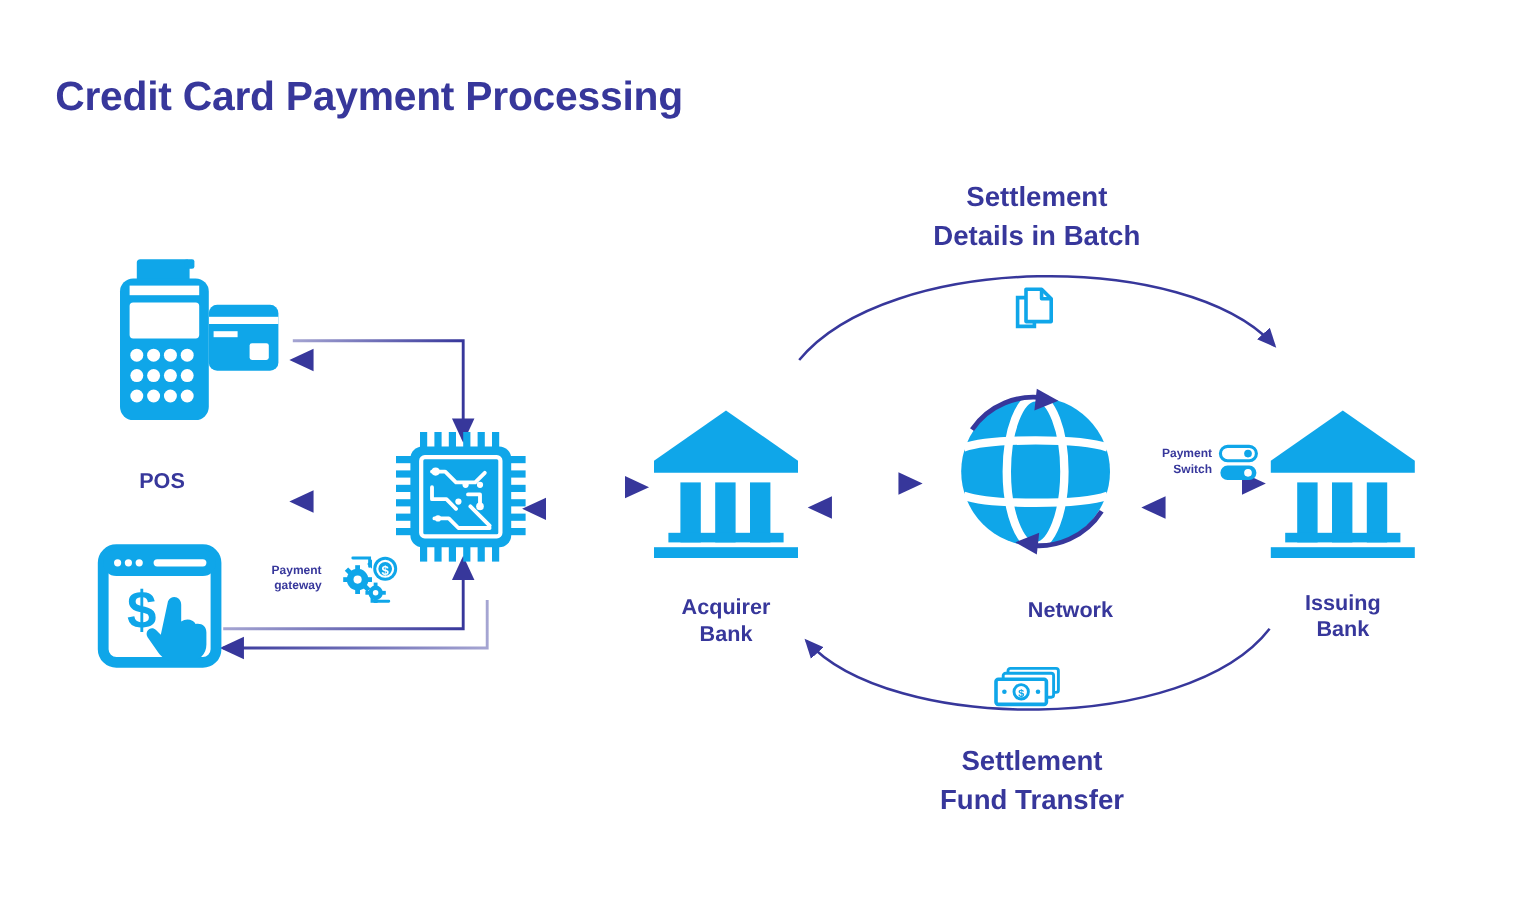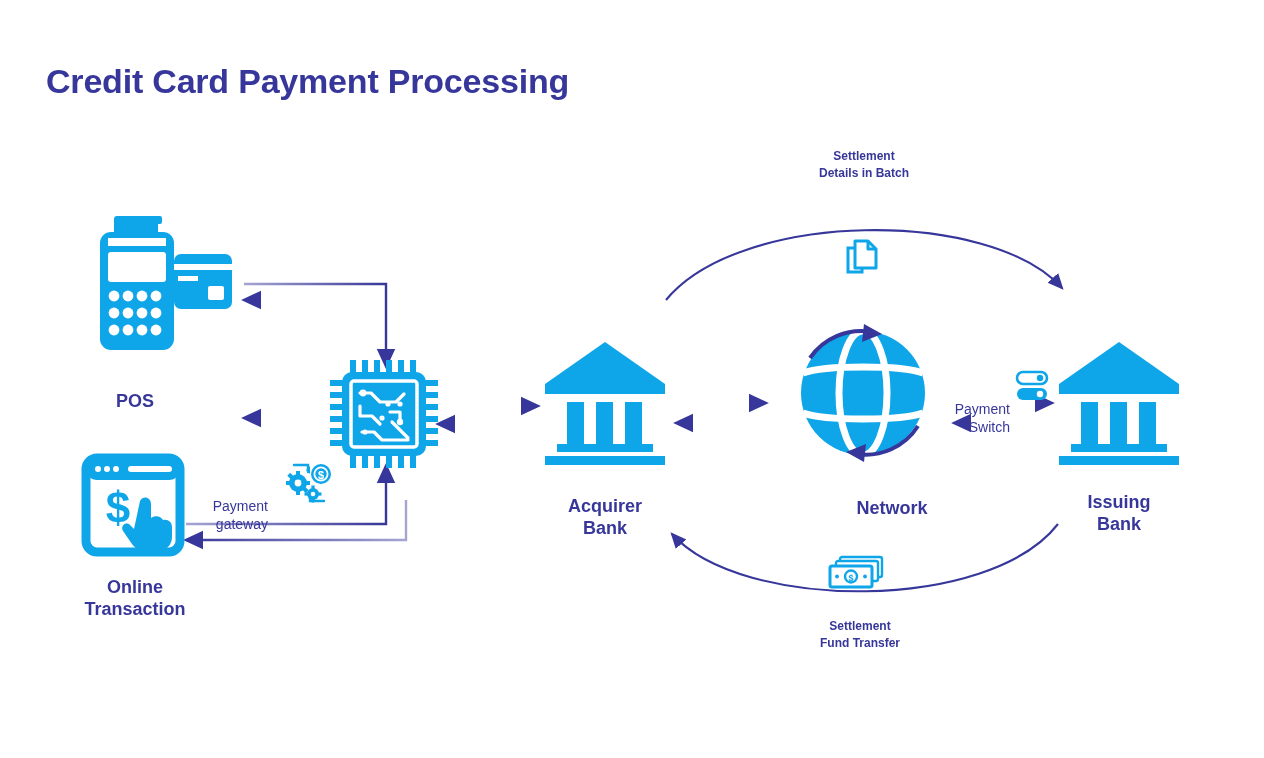--- a/index.html
+++ b/index.html
@@ -15,26 +15,26 @@
     font-size:34px;font-weight:bold;color:#37379b;letter-spacing:-0.2px;
   }
 
   .node-label{
     position:absolute;text-align:center;color:#37379b;
     font-weight:bold;font-size:18px;line-height:1.22;
   }
 
   .arc-label{
     position:absolute;text-align:center;color:#37379b;
-    font-weight:bold;font-size:12px;line-height:1.4;
+    font-weight:bold;font-size:23px;line-height:1.4;
   }
 
   .mini-label{
     position:absolute;text-align:right;color:#37379b;
-    font-weight:normal;font-size:14px;line-height:1.25;margin-top:28px;
+    font-weight:bold;font-size:10px;line-height:1.25;
   }
 
   svg.layer{position:absolute;left:0;top:0;width:1264px;height:758px;overflow:visible;}
   svg.icon{position:absolute;overflow:visible;}
 
   .cy{fill:#0fa6e9;}
   .cy-s{stroke:#0fa6e9;fill:none;}
   .nv{fill:#37379b;}
   .nv-s{stroke:#37379b;fill:none;}
 </style>
@@ -127,21 +127,20 @@
         <circle cx="25" cy="14" r="3"></circle>
         <circle cx="34" cy="14" r="3"></circle>
       <rect x="46" y="11" width="44" height="6" rx="3"></rect>
     </g>
 
     <text x="36" y="68" font-family="Liberation Sans, sans-serif" font-size="44" font-weight="bold" fill="#0fa6e9" text-anchor="middle">$</text>
 
     <path d="M58,46 c3,-6 11,-4 11,3 l0,14 c4,-3 10,-2 12,2 c5,-1 9,2 9,7 l0,10 c0,8 -6,14 -14,14 l-14,0
              c-5,0 -9,-3 -12,-7 l-9,-13 c-3,-5 3,-10 7,-6 l4,4 z" class="cy"></path>
   </svg>
-  <div class="node-label" style="left:62px;top:577px;width:146px;"><span>Online</span><br><span>Transaction</span></div>
 
   <svg class="icon" style="left:330px;top:360px;width:108px;height:108px" viewBox="0 0 108 108">
     <g class="cy">
       <rect x="20" y="0" width="6" height="14"></rect>
         <rect x="32" y="0" width="6" height="14"></rect>
       <rect x="44" y="0" width="6" height="14"></rect>
         <rect x="56" y="0" width="6" height="14"></rect>
       <rect x="68" y="0" width="6" height="14"></rect>
         <rect x="80" y="0" width="6" height="14"></rect>
       <rect x="20" y="94" width="6" height="14"></rect>

